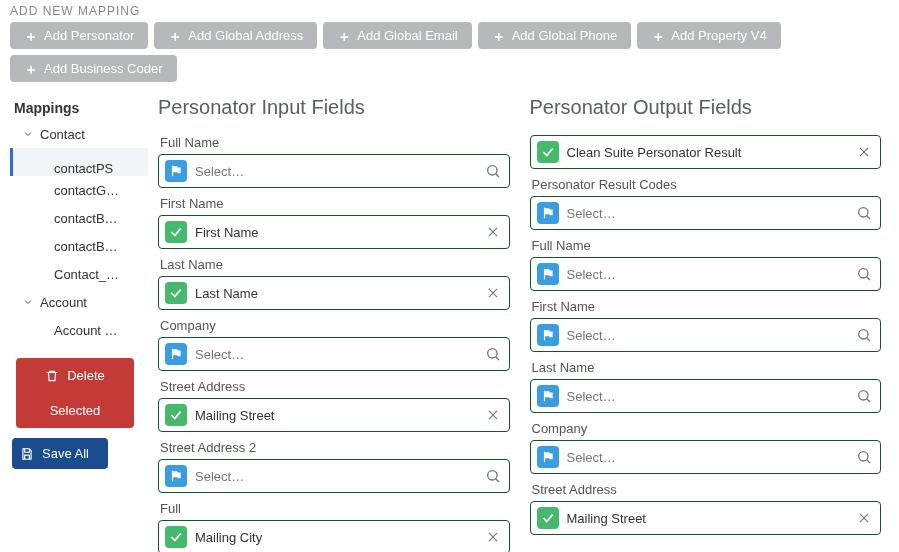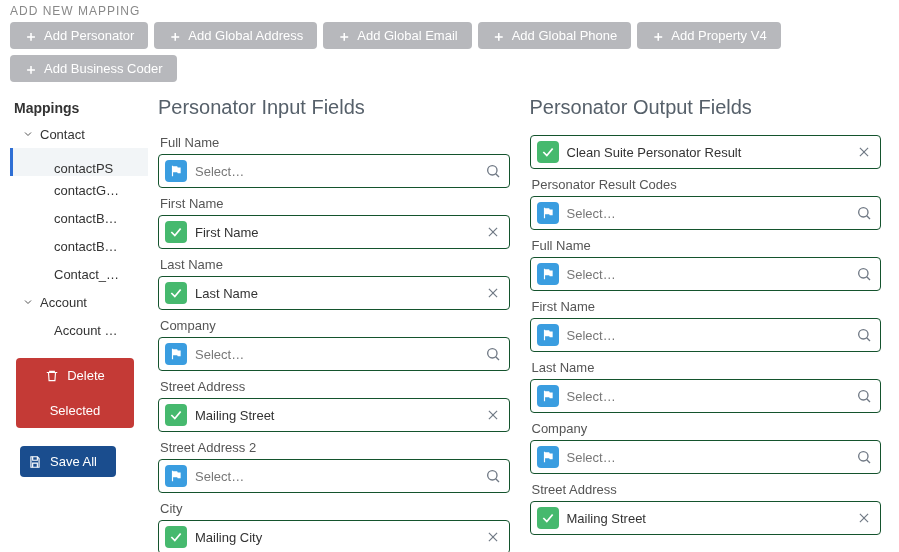--- a/index.html
+++ b/index.html
@@ -16,21 +16,21 @@
   .tree-row { display: flex; align-items: center; height: 28px; padding-left: 6px; color: #333; cursor: pointer; font-size: 13px; overflow: hidden; white-space: nowrap;}
   .tree-row.parent { padding-left: 12px; }
   .tree-row.child  { padding-left: 44px; }
   .chev { width: 12px; height: 12px; margin-right: 6px; flex: 0 0 12px;}
   .tree-row.active { position: relative; background: #f2f5f7; align-items: flex-end; }
   .tree-row.active::before { content:""; position:absolute; left:0; top:0; bottom:0; width:3px; background:#2f6fd4; }
   .tree-label { overflow:hidden; text-overflow: ellipsis; }
 
   .delete-btn { margin: 14px 6px 8px 6px; background: #c43a36; color:#fff; border:none; border-radius:4px; width: 118px; padding: 10px 4px; font-size: 13px; display:flex; flex-direction: column; align-items:center; gap:20px; cursor:pointer;}
   .delete-btn .row1 { display:flex; align-items:center; gap:8px;}
-  .save-btn   { margin: 10px; background: #1a4d8e; color:#fff; border:none; border-radius:4px; width: 96px; padding: 8px 8px; font-size: 13px; display:inline-flex; align-items:center; gap:8px; cursor:pointer;}
+  .save-btn   { margin: 2px; background: #1a4d8e; color:#fff; border:none; border-radius:4px; width: 96px; padding: 8px 8px; font-size: 13px; display:inline-flex; align-items:center; gap:8px; cursor:pointer;}
 
   .col { flex: 1; padding: 6px 10px 0 10px; min-width: 0;}
   .col h2 { font-size: 20px; font-weight: 400; color:#56606a; margin-bottom: 16px;}
   .field-label { font-size: 13px; color:#555; margin: 8px 0 4px 2px; }
 
   .lookup { display:flex; align-items:center; border:1px solid #14532d; border-radius:4px; height:34px; padding: 0 8px 0 6px; background:#fff; gap:8px; }
   .lookup .badge { width:22px; height:22px; border-radius:4px; display:flex; align-items:center; justify-content:center; color:#fff; flex:0 0 22px; }
   .badge-blue  { background:#3a9de0; }
   .badge-green { background:#46b96e; }
   .lookup .text { flex:1; color:#333; font-size:13px; white-space:nowrap; overflow:hidden; text-overflow:ellipsis;}
@@ -220,21 +220,21 @@
             </svg>
           </span>
           <span class="text placeholder">Select…</span>
           <span class="end-icon">
             <svg width="16" height="16" viewBox="0 0 24 24" fill="none" stroke="#6f7884" stroke-width="2">
               <circle cx="11" cy="11" r="7"></circle>
               <line x1="21" y1="21" x2="16" y2="16"></line>
             </svg>
           </span>
         </div>
-        <div class="field-label">City</div>
+        <div class="field-label">Full</div>
         <div class="lookup">
           <span class="badge badge-green">
             <svg width="14" height="14" viewBox="0 0 24 24" fill="none" stroke="#fff" stroke-width="3">
               <polyline points="4 12 10 18 20 6"></polyline>
             </svg>
           </span>
           <span class="text">Mailing City</span>
           <span class="end-icon">
             <svg width="14" height="14" viewBox="0 0 24 24" fill="none" stroke="#6f7884" stroke-width="2">
               <line x1="5" y1="5" x2="19" y2="19"></line>

